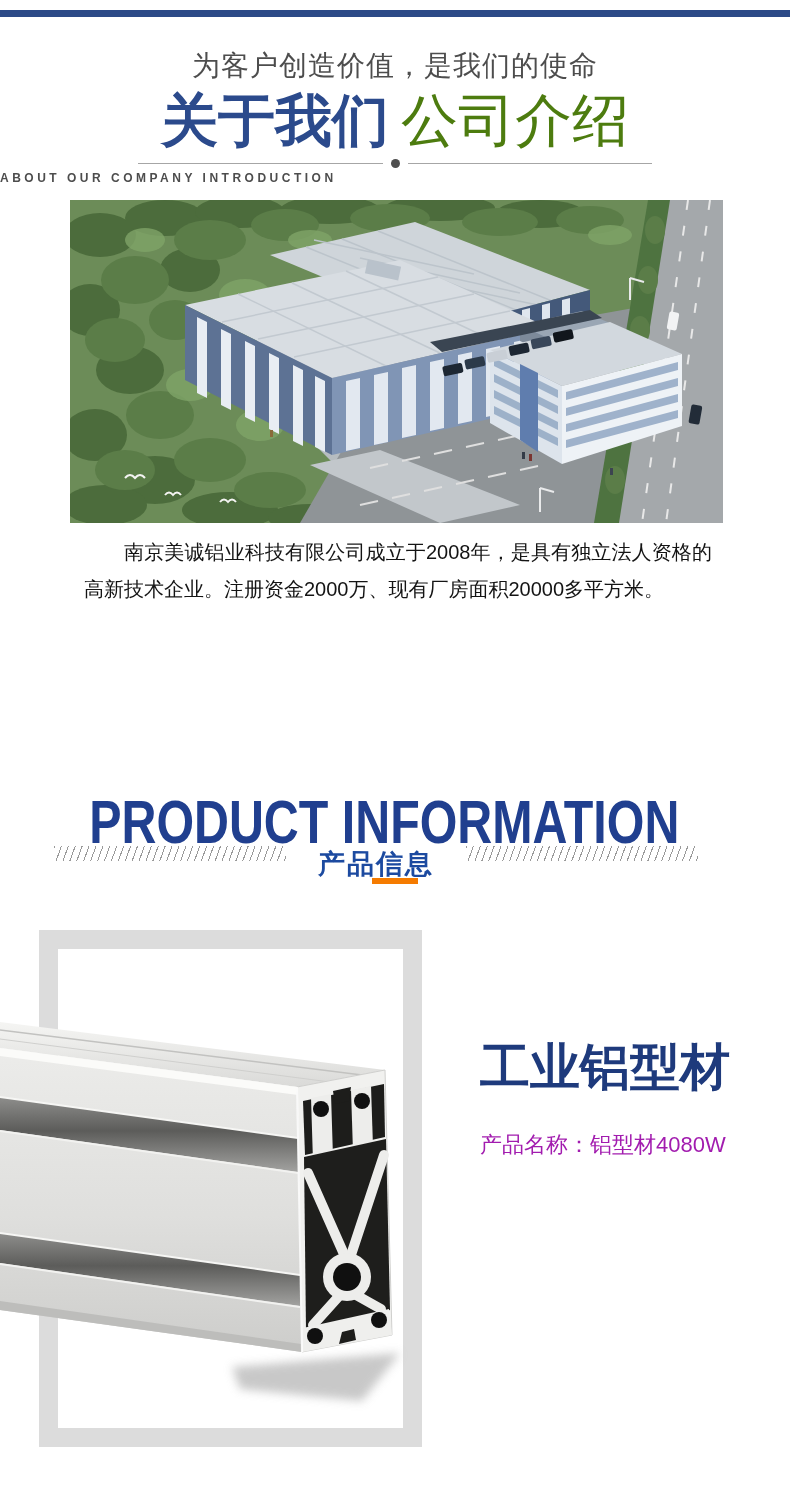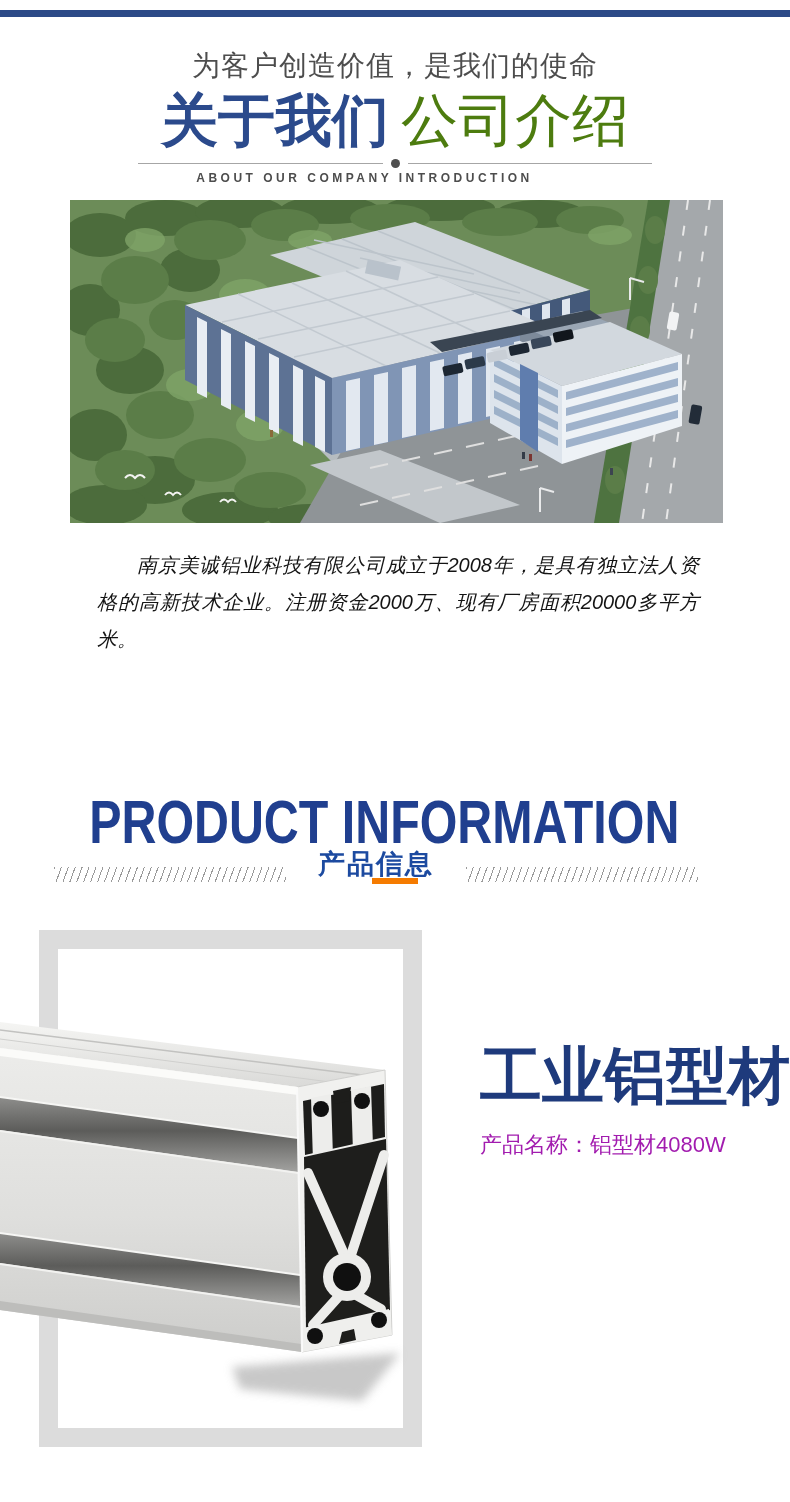--- a/index.html
+++ b/index.html
@@ -12,37 +12,37 @@
   
   .top-bar{left:0;top:10px;width:790px;height:7px;background:#2c4a87;}
   
   .slogan{left:0;top:47px;width:790px;text-align:center;font-size:28px;color:#4d4d4d;letter-spacing:1px;font-family:Liberation Mono, monospace;}
   .heading{left:0;top:88px;width:790px;text-align:center;font-size:57px;line-height:64px;white-space:nowrap;}
   .heading .cn1{color:#2b4a8c;font-weight:bold;margin-top:16px;}
   .heading .cn2{color:#4d7c0f;font-weight:400;margin-left:12px;}
   .divider{left:138px;top:158px;width:514px;height:10px;display:flex;align-items:center;}
   .divider .line{flex:1;height:1px;background:#a6a6a6;}
   .divider .dot{width:9px;height:9px;border-radius:50%;background:#4f4f4f;margin:0 8px;}
-  .subtitle{left:0;top:171px;width:729px;text-align:center;font-size:12px;letter-spacing:3.5px;color:#4d4d4d;font-weight:bold;}
+  .subtitle{left:0;top:171px;width:729px;font-size:12px;letter-spacing:3.5px;color:#4d4d4d;font-weight:bold;}
   
   .aerial{left:70px;top:200px;width:653px;height:323px;}
   
   .paras{left:84px;top:534px;width:628px;font-size:20px;line-height:37px;color:#141414;text-align:justify;}
-  .paras p{margin:13px;text-indent:2em;font-style:italic;}
+  .paras p{margin:0;text-indent:2em;}
   
   .prod-en{left:0;top:786px;width:768px;text-align:center;color:#203f8f;}
   .prod-en span{display:inline-block;font-size:62px;font-weight:900;letter-spacing:0px;transform:scaleX(0.78);transform-origin:center;white-space:nowrap;}
-  .prod-cn-row{left:0;top:846px;width:752px;display:flex;align-items:flex-end;justify-content:center;gap:18px;}
+  .prod-cn-row{left:0;top:846px;width:752px;display:flex;align-items:flex-start;justify-content:center;gap:18px;}
   .hatch{width:232px;height:15px;background:repeating-linear-gradient(110deg,#9a9a9a 0 1px,transparent 1px 6.5px);}
   .prod-cn{font-size:27px;font-weight:bold;color:#1c4aa0;margin:0 14px;letter-spacing:2px;white-space:nowrap;}
   .orange-bar{left:50%;top:878px;width:46px;height:6px;background:#f57b00;transform:translateX(-50%);}
   
   .frame{left:39px;top:930px;width:383px;height:517px;border:19px solid #dcdcdc;box-sizing:border-box;background:#ffffff;}
   .profile{left:0;top:1005px;width:430px;height:440px;}
-  .prod-title{left:480px;top:1034px;font-size:62px;font-weight:bold;color:#1e3a7c;white-space:nowrap;}
+  .prod-title{left:480px;top:1034px;font-size:50px;font-weight:bold;color:#1e3a7c;white-space:nowrap;}
   .details{left:480px;top:1114px;width:300px;font-size:22px;line-height:40px;color:#a21caf;margin-top:11px;}
   .details div{white-space:nowrap;}
 </style>
 </head>
 <body>
 
 <div class="abs top-bar"></div>
 
 <div class="abs slogan">为客户创造价值，是我们的使命</div>
 <div class="abs heading">

